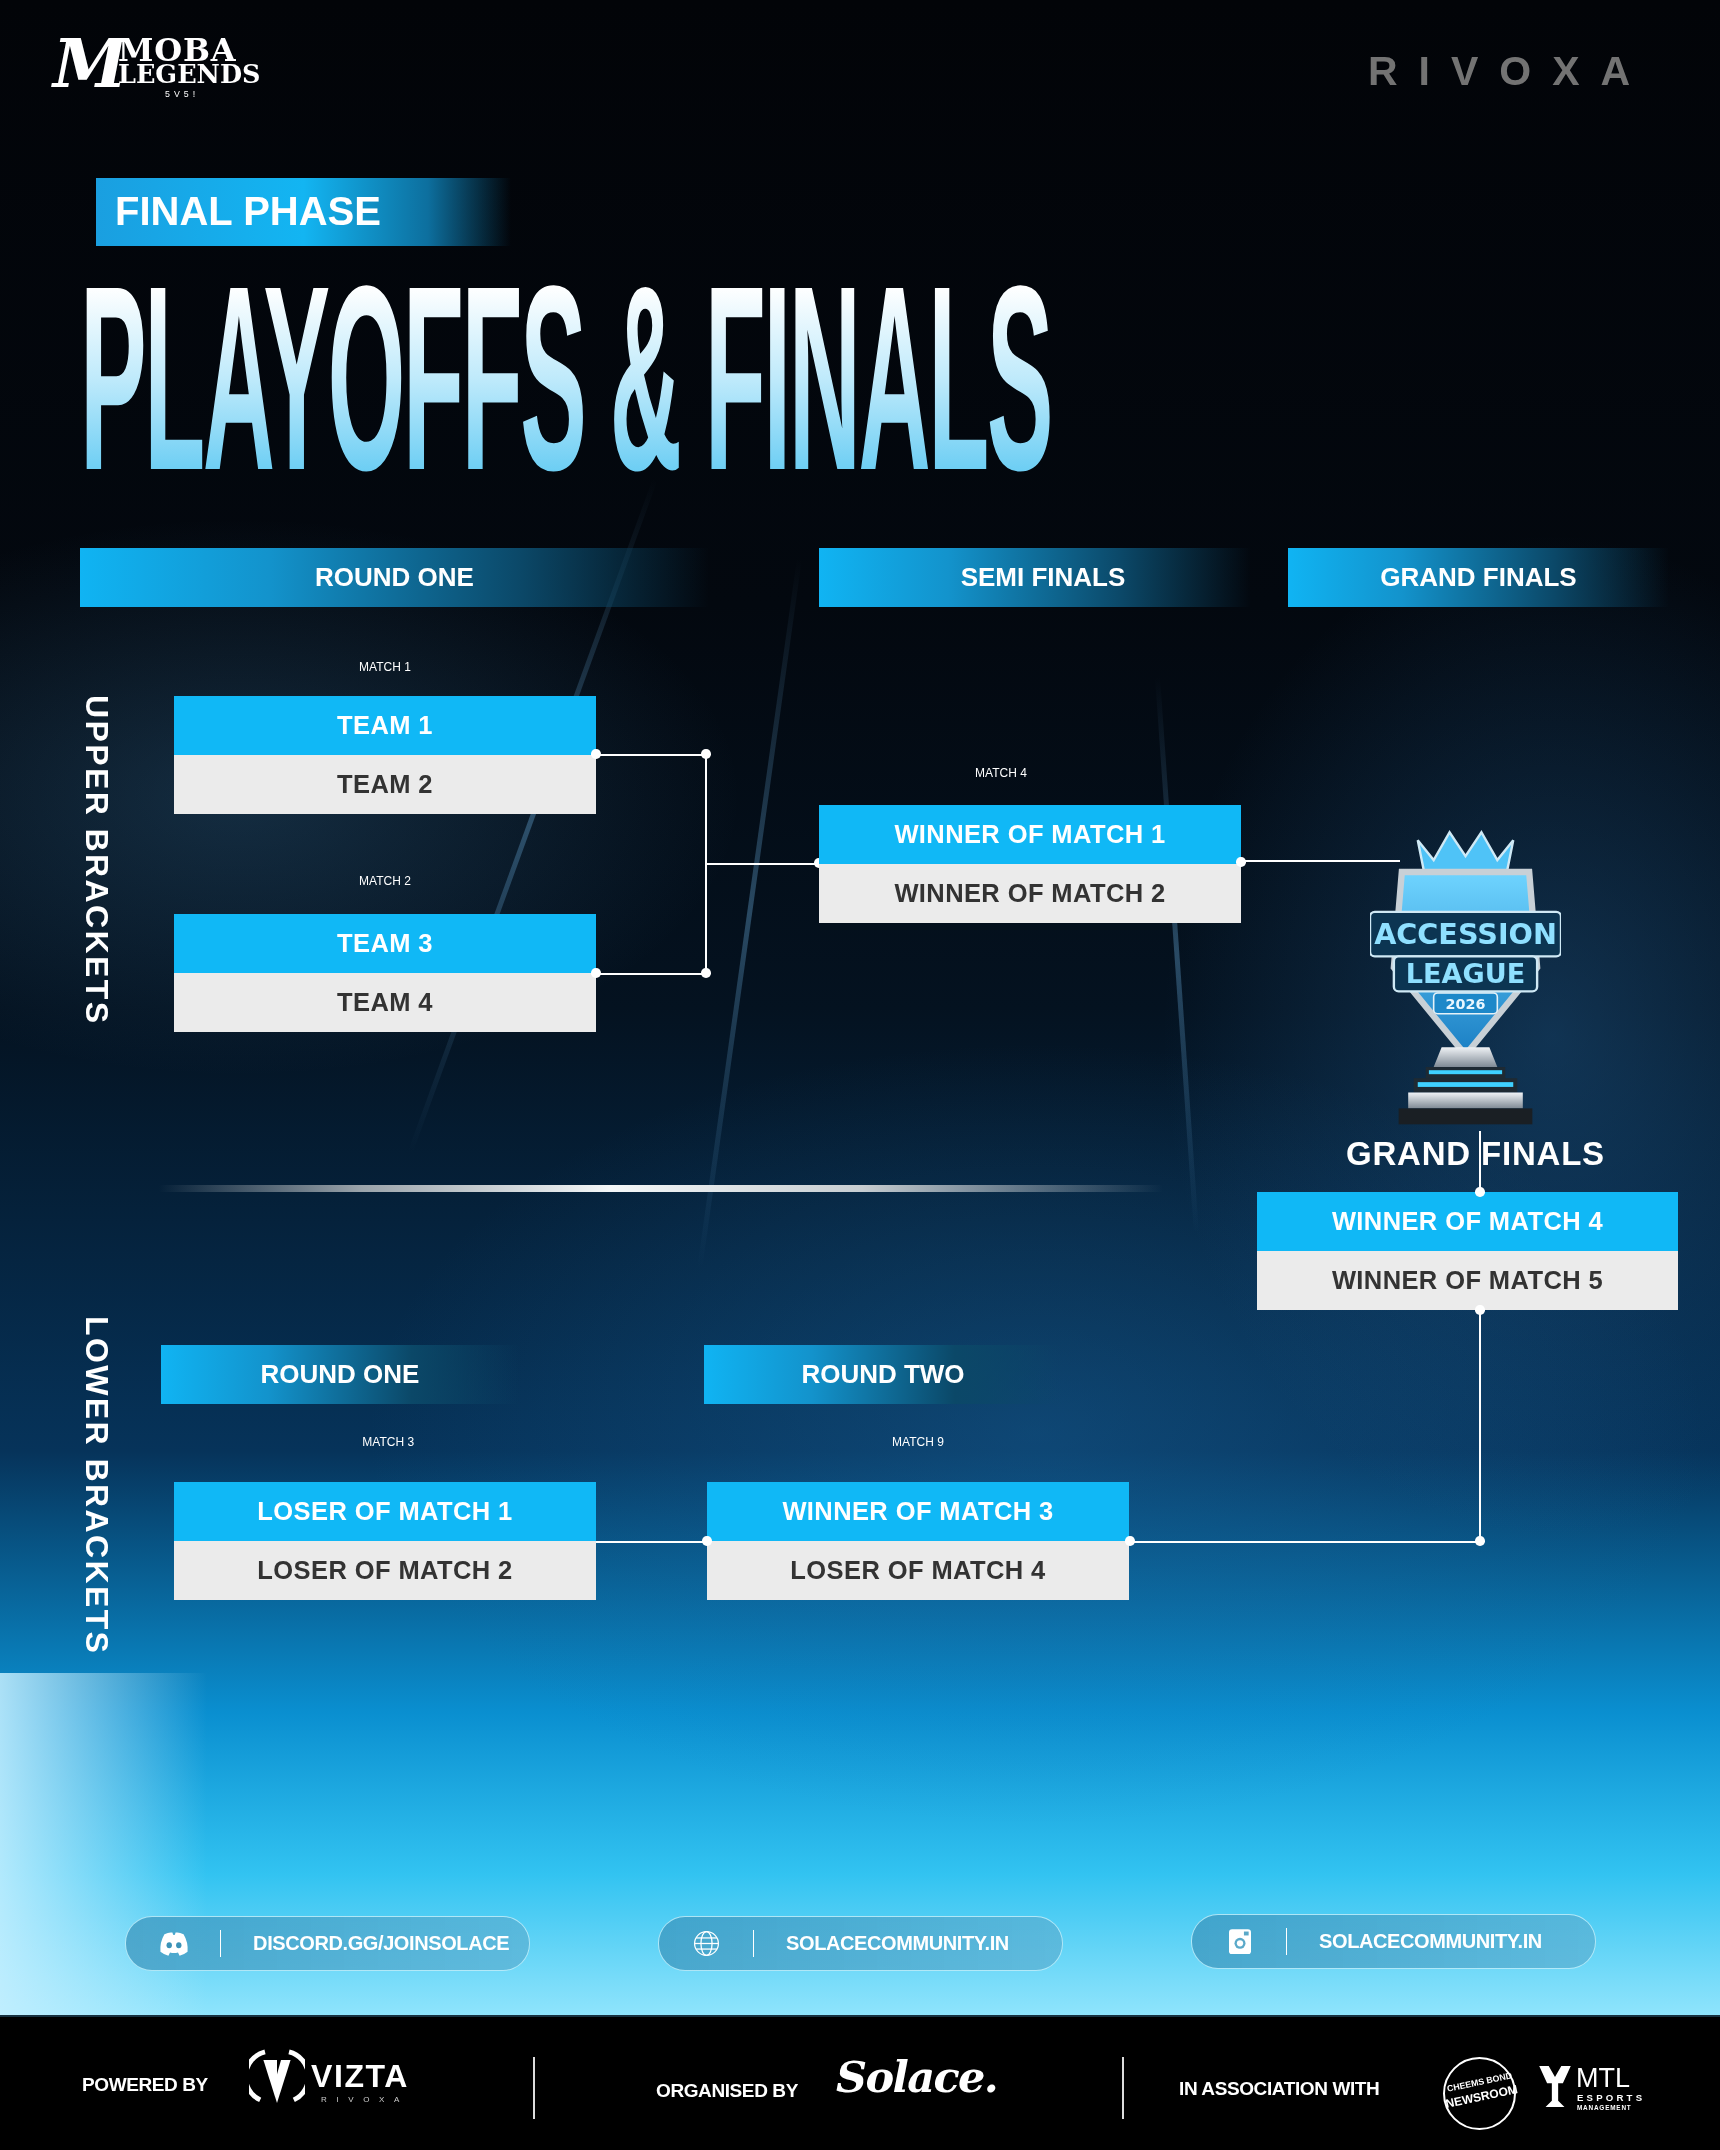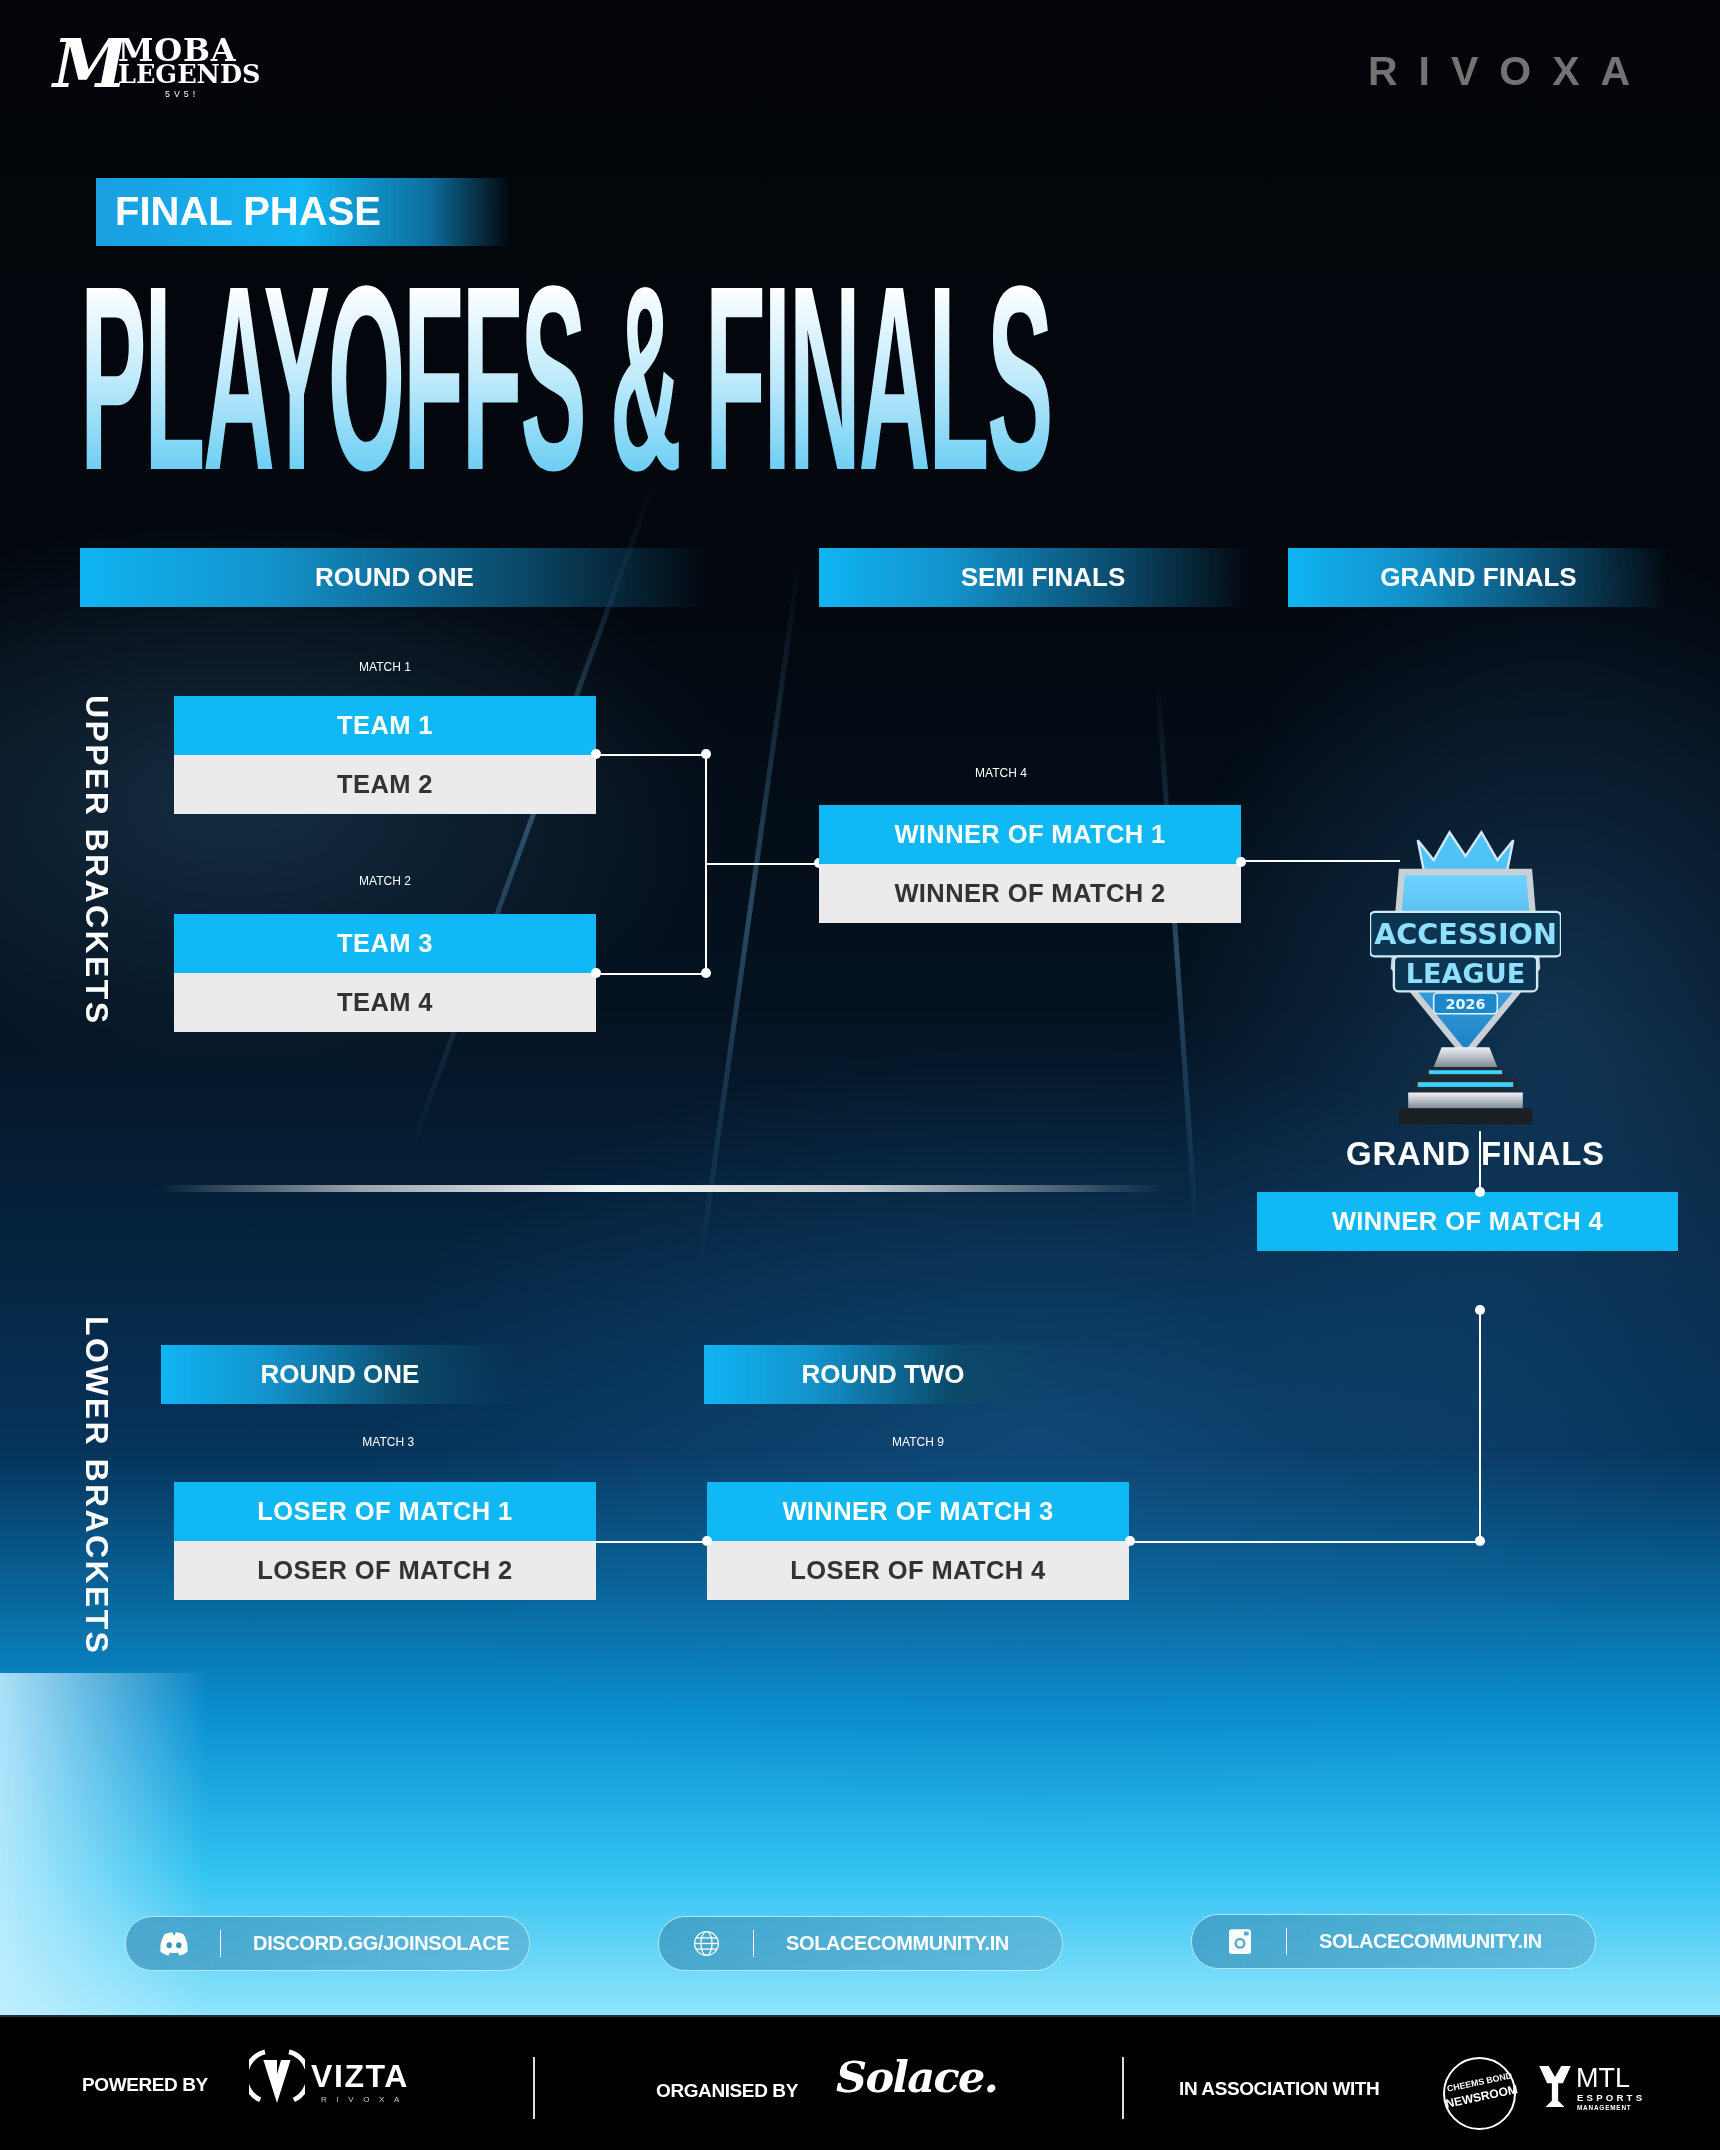--- a/index.html
+++ b/index.html
@@ -161,20 +161,21 @@
     <rect x="60" y="324" width="120" height="6" fill="#3fd1ff"></rect>
     <rect x="48" y="337" width="144" height="20" fill="url(#sv)"></rect>
     <rect x="36" y="357" width="168" height="20" fill="#1a1f24"></rect>
   </svg>
 </div>
 
 <div class="ln" style="left:1479px;top:1131px;width:2.4px;height:62px;"></div>
 <div class="abs gf-text">GRAND FINALS</div>
 <div class="abs match" style="left:1257px;top:1192px;width:421px;">
   <div class="slot top">WINNER OF MATCH 4</div>
+  <div class="slot bot">WINNER OF MATCH 5</div>
 </div>
 <div class="dot" style="left:1480px;top:1192px;"></div>
 <div class="dot" style="left:1480px;top:1310px;"></div>
 
 <div class="abs divider"></div>
 
 <div class="abs col-head grad" style="left:161px;top:1345px;width:358px;">
   <span>ROUND ONE</span>
 </div>
 <div class="abs col-head grad" style="left:704px;top:1345px;width:358px;">

